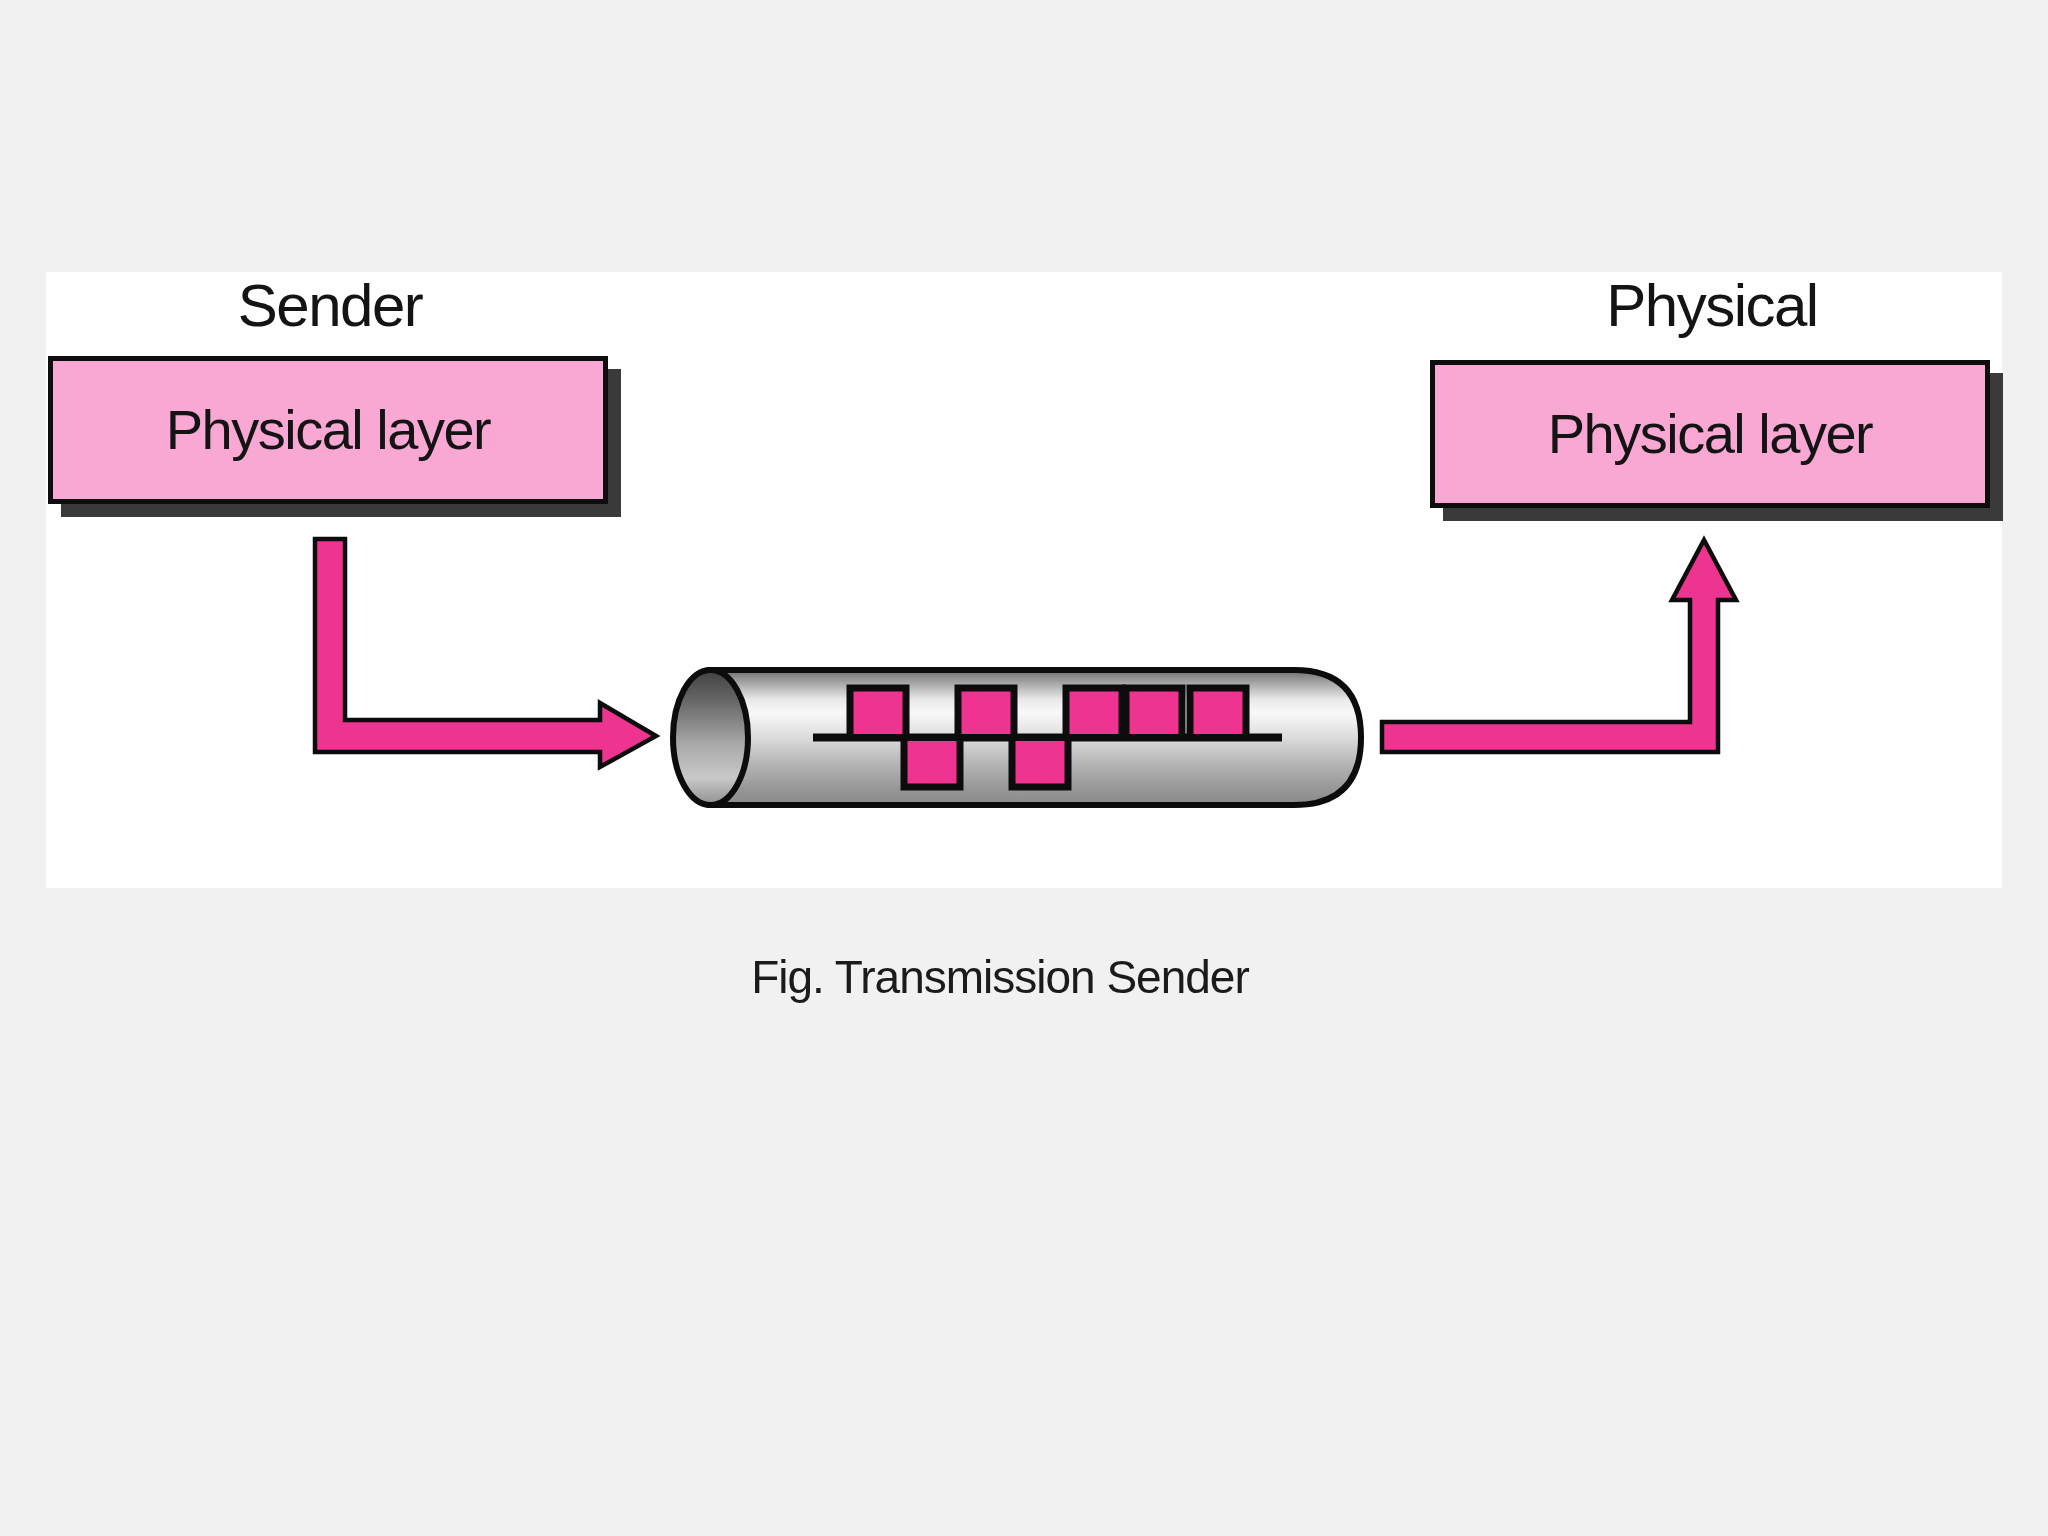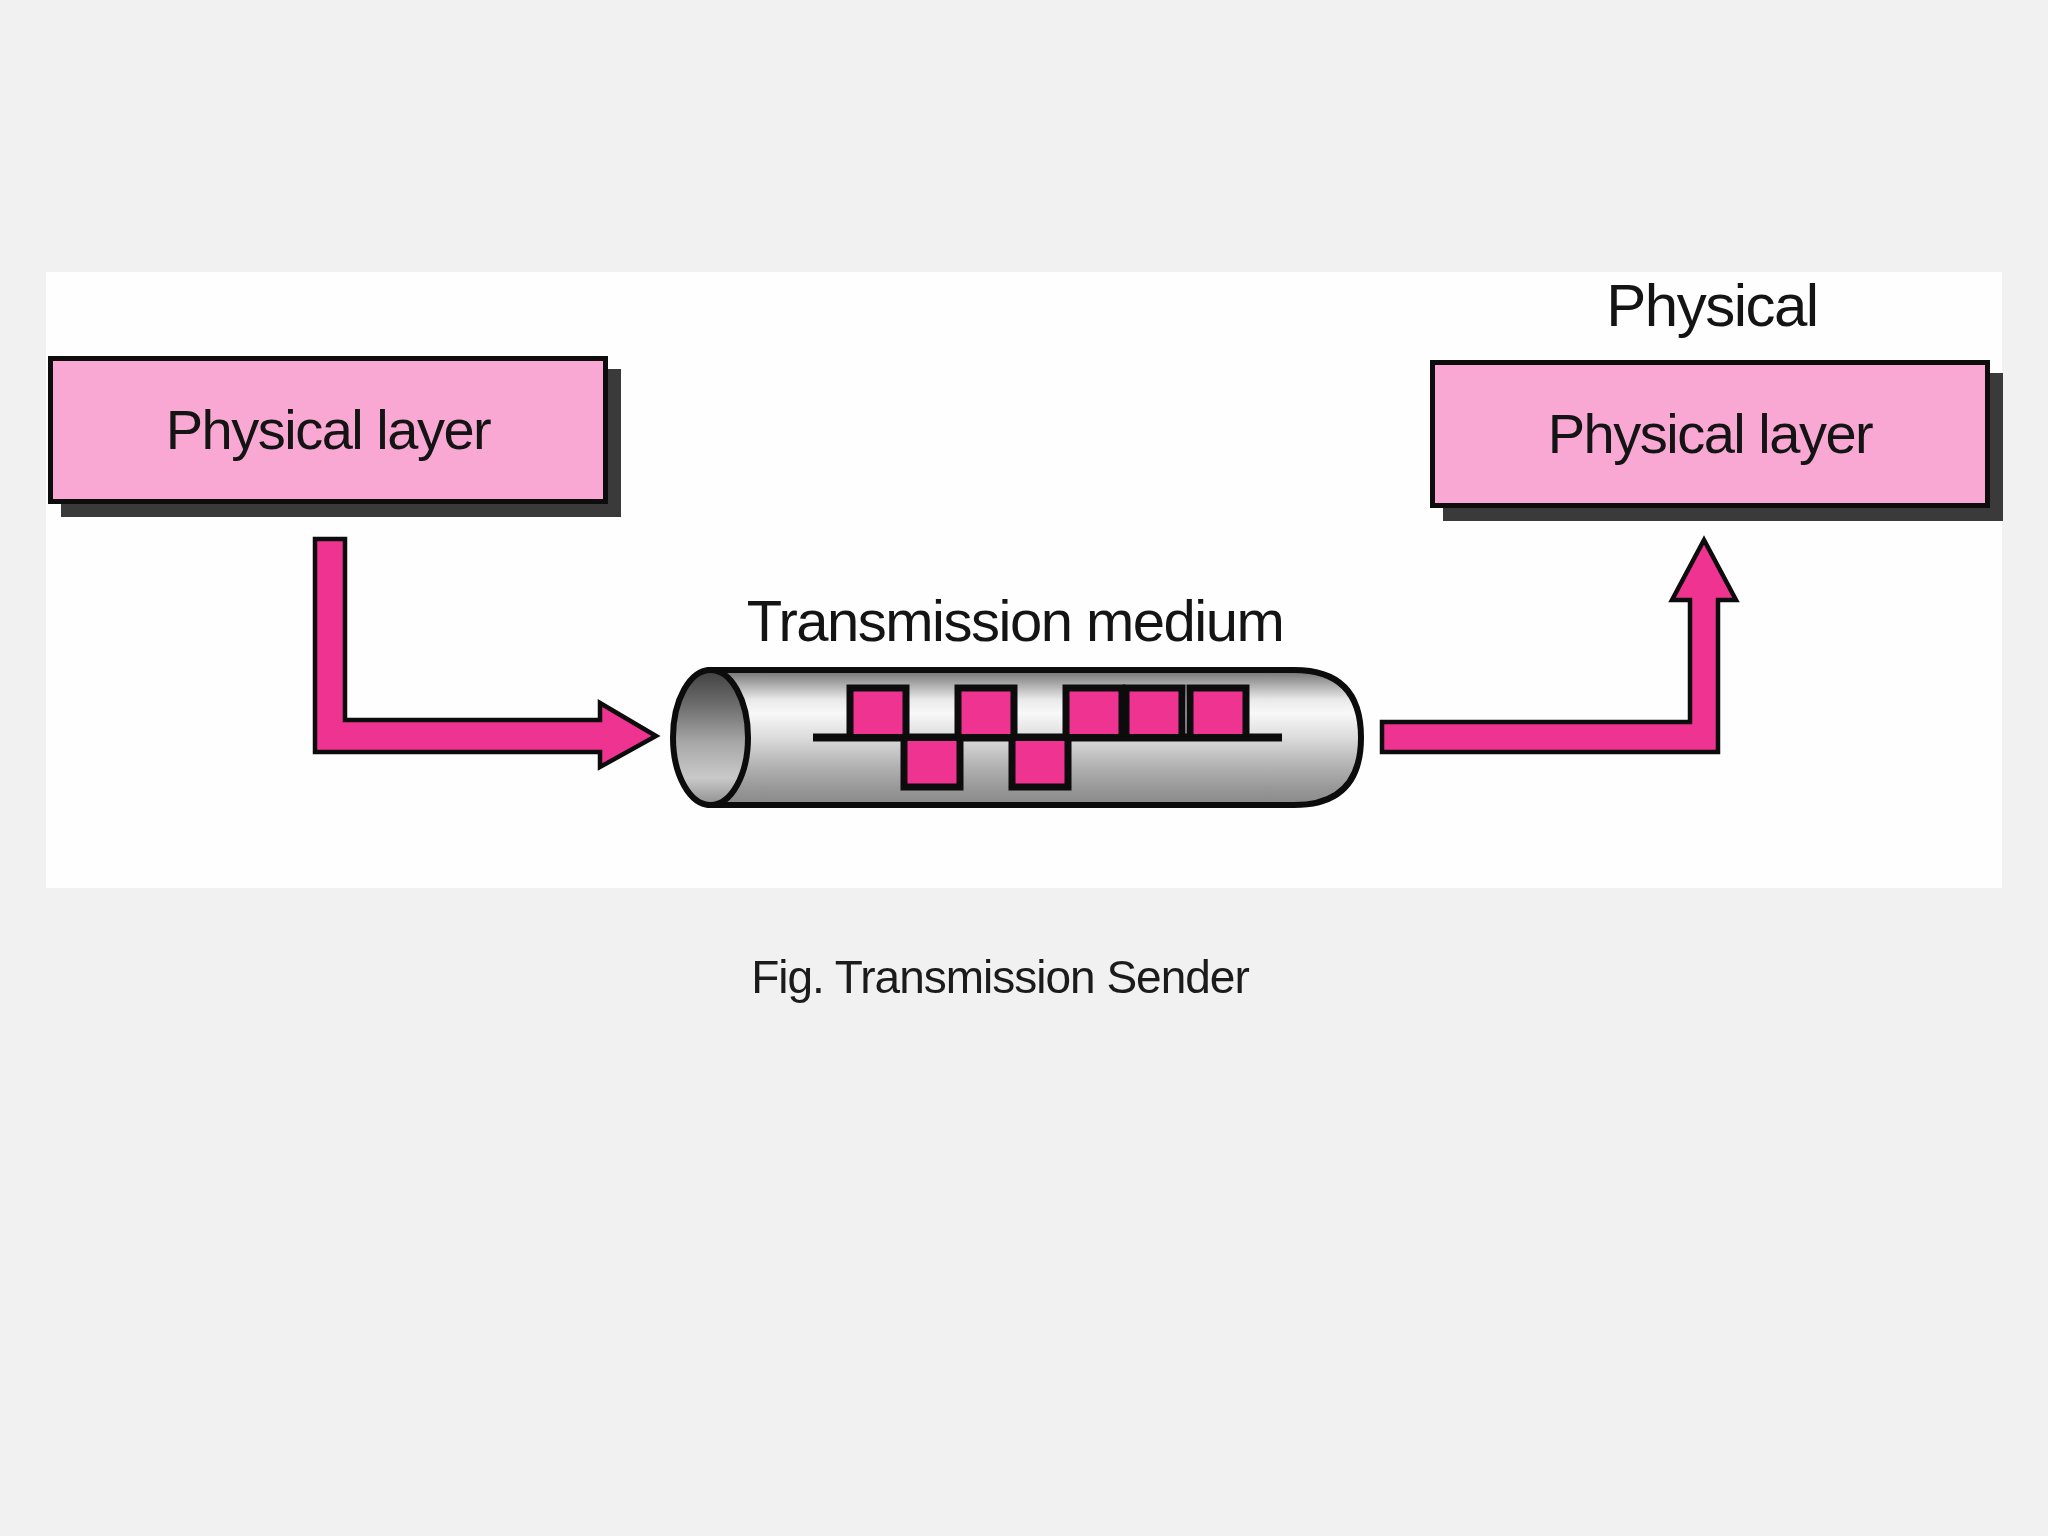--- a/index.html
+++ b/index.html
@@ -115,32 +115,32 @@
     stroke-width: 7;
   }
 </style>
 </head>
 <body>
 
 <div class="page">
 
   <div class="panel"></div>
 
+  <div class="node-label sender">Sender</div>
 
   <div class="node-label receiver">Physical</div>
 
   <div class="layer-box sender">
     <span class="box-text">Physical layer</span>
   </div>
 
   <div class="layer-box receiver">
     <span class="box-text">Physical layer</span>
   </div>
 
-  <div class="medium-label title">Transmission medium</div>
 
 
   <div class="fig-caption">Fig. Transmission Sender</div>
 
   <svg class="diagram" width="2048" height="1536" viewBox="0 0 2048 1536">
     <defs>
       <linearGradient id="cylBodyGrad" x1="0" y1="0" x2="0" y2="1">
         <stop offset="0" stop-color="#6e6e6e"></stop>
         <stop offset="0.10" stop-color="#a8a8a8"></stop>
         <stop offset="0.22" stop-color="#e9e9e9"></stop>

